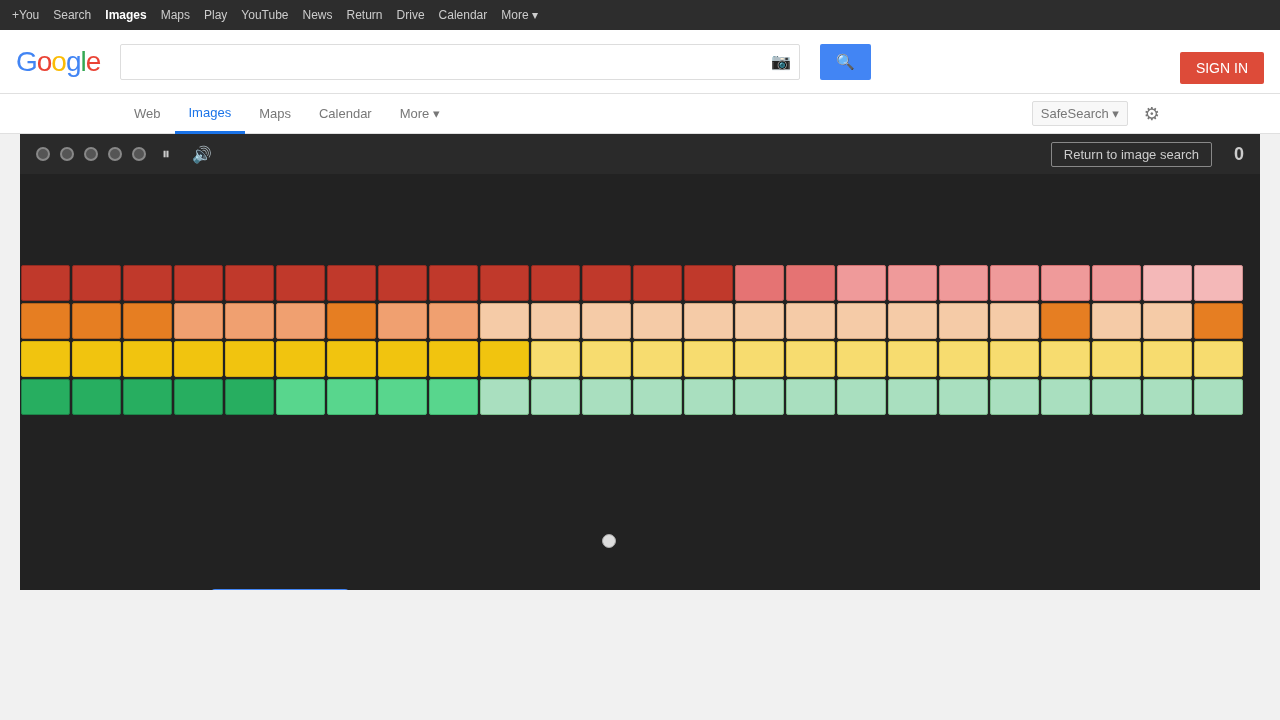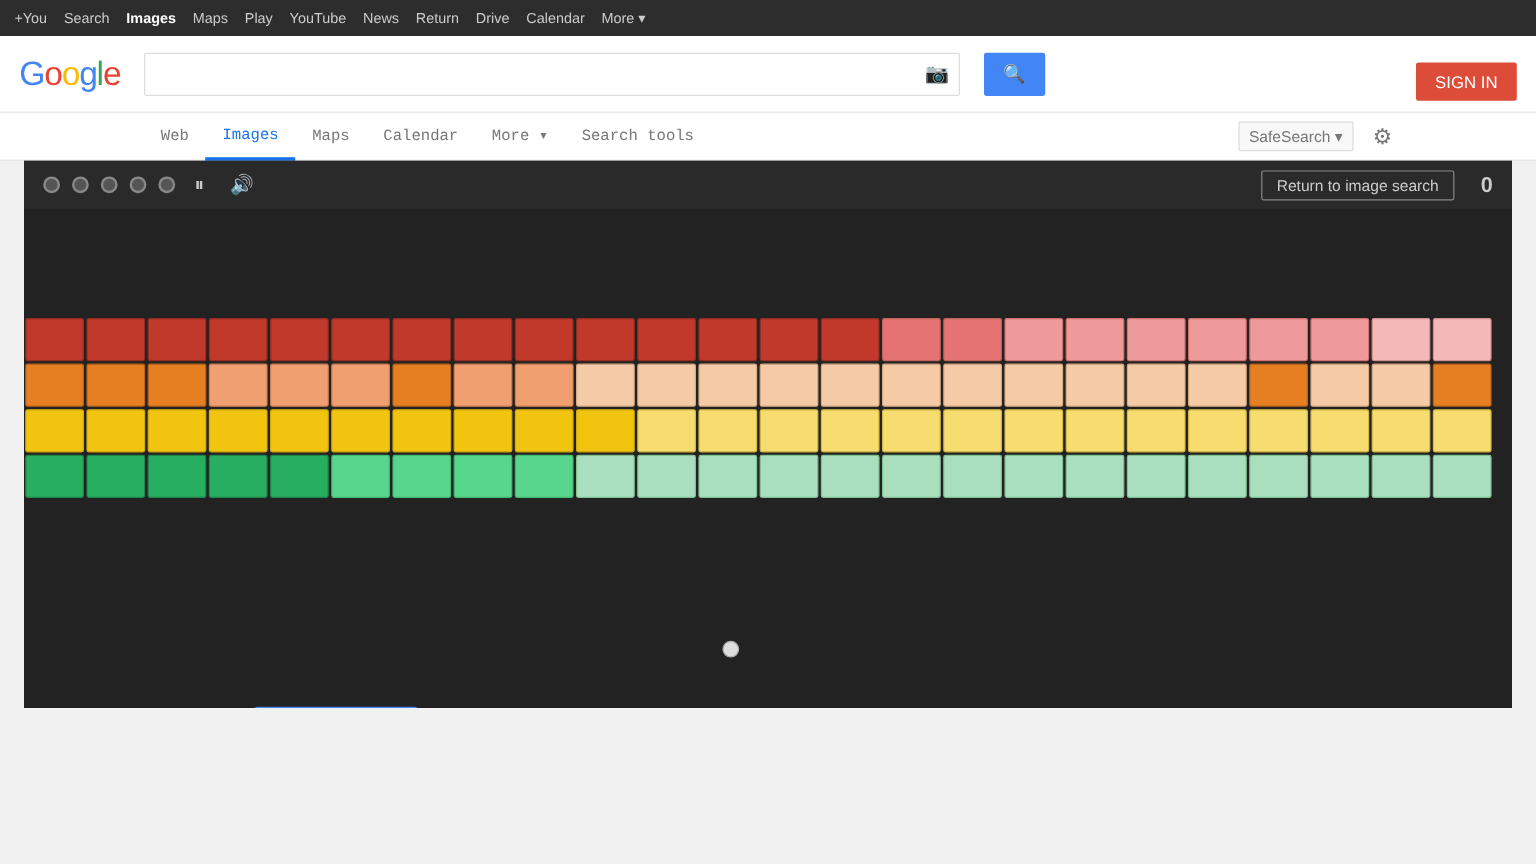--- a/index.html
+++ b/index.html
@@ -104,21 +104,20 @@
     .nav-tab {
       padding: 0 14px;
       height: 40px;
       display: flex;
       align-items: center;
       font-size: 13px;
       color: #777;
       cursor: pointer;
       text-decoration: none;
       position: relative;
-      font-family: Liberation Mono, monospace;
     }
     .nav-tab.active {
       color: #1a73e8;
       border-bottom: 3px solid #1a73e8;
     }
     .nav-right {
       margin-left: auto;
       display: flex;
       align-items: center;
       gap: 16px;
@@ -286,21 +285,20 @@
   <button class="search-btn">🔍</button>
   <button class="sign-in-btn">SIGN IN</button>
 </div>
 
 <div class="nav-tabs">
   <a class="nav-tab">Web</a>
   <a class="nav-tab active">Images</a>
   <a class="nav-tab">Maps</a>
   <a class="nav-tab">Calendar</a>
   <a class="nav-tab">More ▾</a>
-  <a class="nav-tab">Search tools</a>
   <div class="nav-right">
     <button class="safe-search-btn">SafeSearch ▾</button>
     <span class="gear-icon">⚙</span>
   </div>
 </div>
 
 <div class="game-container">
 
   <div class="game-controls">
     <div class="dot-indicator"></div>

